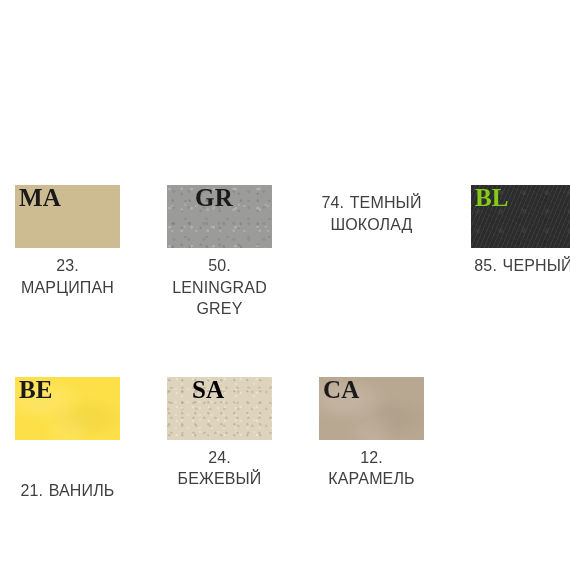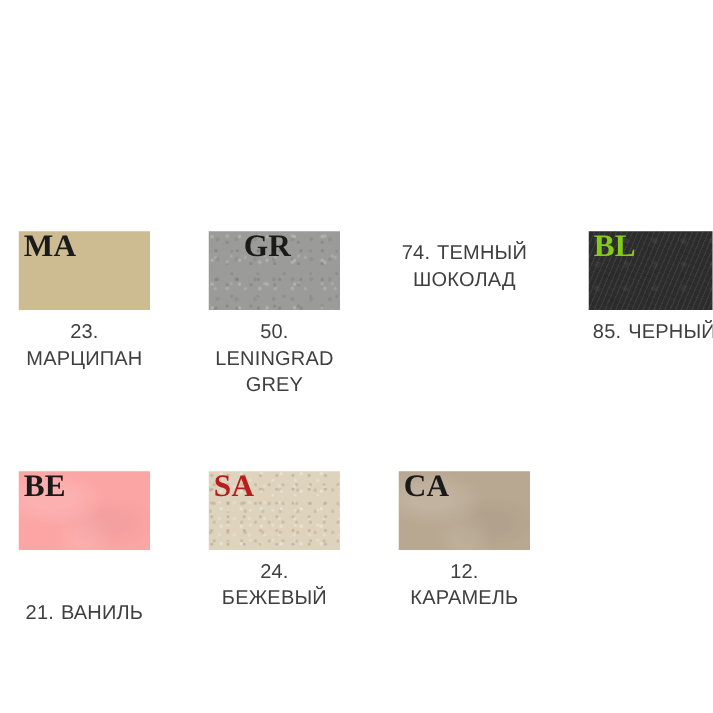--- a/index.html
+++ b/index.html
@@ -143,29 +143,29 @@
 
     <div class="swatch-cell">
       <div class="swatch-chip tex-grain" style="background-color: rgb(45, 45, 45);">
         <span class="swatch-code" style="color: #84cc16;">BL</span>
       </div>
       <div class="swatch-label" style="color: rgb(63, 63, 64);">85. ЧЕРНЫЙ</div>
     </div>
 
 
     <div class="swatch-cell">
-      <div class="swatch-chip tex-soft" style="background-color: #fca5a5;">
+      <div class="swatch-chip tex-soft" style="background-color: #fde047;">
         <span class="swatch-code" style="color: rgb(26, 26, 26);">BE</span>
       </div>
       <div class="swatch-label" style="color: rgb(63, 63, 64); margin-top: 40px;">21. ВАНИЛЬ</div>
     </div>
 
     <div class="swatch-cell">
       <div class="swatch-chip tex-speckle" style="background-color: rgb(222, 211, 189);">
-        <span class="swatch-code" style="color: #b91c1c;">SA</span>
+        <span class="swatch-code" style="color: #000000; margin-left: 21px;">SA</span>
       </div>
       <div class="swatch-label" style="color: rgb(63, 63, 64);">24. БЕЖЕВЫЙ</div>
     </div>
 
     <div class="swatch-cell">
       <div class="swatch-chip tex-soft" style="background-color: rgb(184, 167, 145);">
         <span class="swatch-code" style="color: rgb(26, 26, 26);">CA</span>
       </div>
       <div class="swatch-label" style="color: rgb(63, 63, 64);">12. КАРАМЕЛЬ</div>
     </div>

